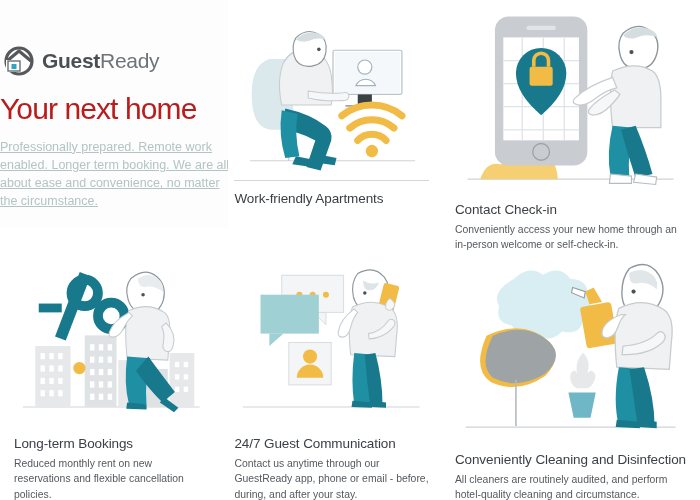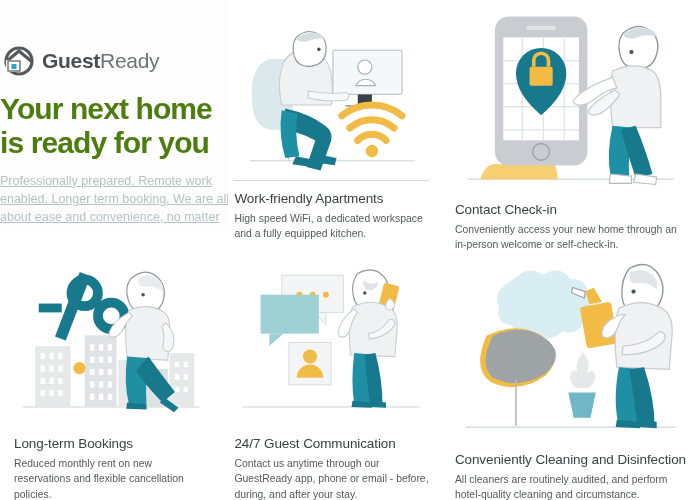--- a/index.html
+++ b/index.html
@@ -44,23 +44,23 @@
     color: #5a5f63;
     white-space: nowrap;
   }
   .logo-text .b { font-weight: bold; color: #4a4f53; }
   .logo-text .l { font-weight: normal; color: #6e7377; }
 
   .hero-title {
     margin-top: 16px;
     font-size: 30px;
     line-height: 1.13;
-    font-weight: bold;
+    font-weight: normal;
     letter-spacing: -0.9px;
-    color: #4d7c0f;
+    color: #b91c1c;
     white-space: nowrap;
   }
   .hero-sub {
     margin-top: 12px;
     font-size: 12.5px;
     line-height: 1.45;
     color: #b3c4c2;
     width: 230px;
     text-decoration: underline;
   }
@@ -145,21 +145,20 @@
           <path d="M96 156 l20 4 l-2 8 l-22 -3 z" fill="#18798c"></path>
 
           <circle cx="156" cy="152" r="7" fill="#f2bb45"></circle>
           <path d="M140 140 a22 22 0 0 1 32 0" fill="none" stroke="#f2bb45" stroke-width="8" stroke-linecap="round"></path>
           <path d="M131 126 a38 38 0 0 1 50 0" fill="none" stroke="#f2bb45" stroke-width="8" stroke-linecap="round"></path>
           <path d="M122 112 a54 54 0 0 1 68 0" fill="none" stroke="#f2bb45" stroke-width="8" stroke-linecap="round"></path>
         </svg>
       </div>
       <div class="rule"></div>
       <div class="card-title">Work-friendly Apartments</div>
-      <div class="card-body">High speed WiFi, a dedicated workspace and a fully equipped kitchen.</div>
     </div>
 
     <div class="card">
       <div class="art">
         <svg viewBox="0 0 220 175">
           <line x1="12" y1="163" x2="208" y2="163" stroke="#cfd3d6" stroke-width="1.2"></line>
 
           <path d="M24 163 q6 -18 20 -14 q6 -16 20 -8 q10 -10 20 2 q12 -2 14 20 z" fill="#f6cf72"></path>
 
           <rect x="38" y="8" width="88" height="142" rx="13" fill="#c9ccd0"></rect>
@@ -359,20 +358,19 @@
             <rect x="2" y="14" width="15" height="12" fill="#ffffff"></rect>
             <rect x="4" y="15" width="12" height="10" fill="none" stroke="#6b7073" stroke-width="1.4"></rect>
             <rect x="7.5" y="18" width="5" height="5" fill="#2aa7c4"></rect>
           </svg>
         </span>
         <span class="logo-text"><span class="b">Guest</span><span class="l">Ready</span></span>
       </div>
 
       <div class="hero-title">
         <div>Your next home</div>
-        <div>is ready for you</div>
       </div>
 
       <div class="hero-sub">Professionally prepared. Remote work enabled. Longer term booking. We are all about ease and convenience, no matter the circumstance.</div>
     </div>
   </div>
 
 </div>
 
 </body></html>

